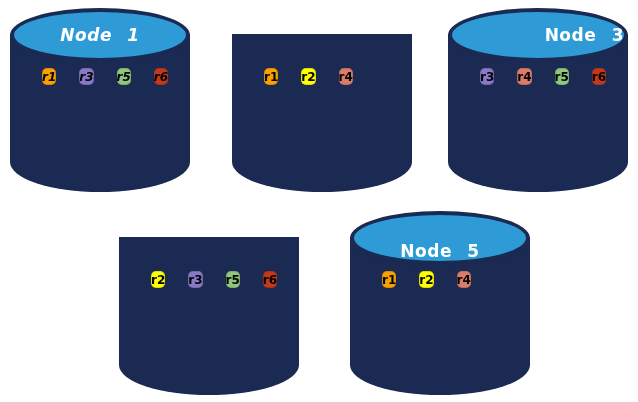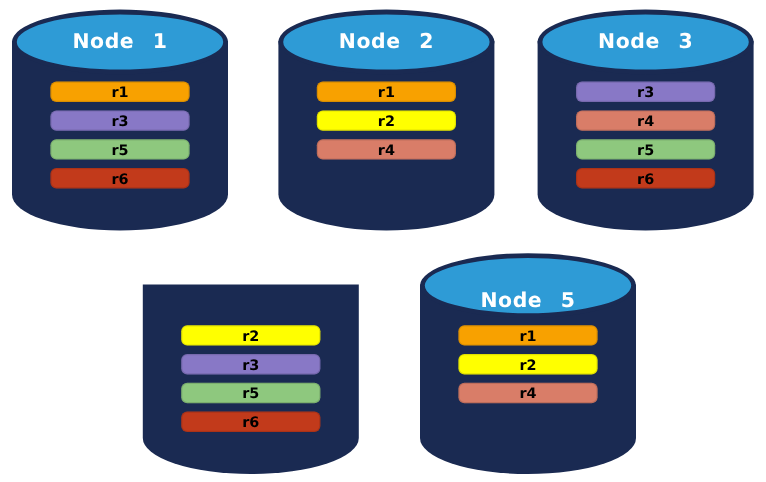--- a/index.html
+++ b/index.html
@@ -18,21 +18,21 @@
     height: 402px;
     background: #ffffff;
     overflow: hidden;
   }
   .cylinder {
     position: absolute;
     width: 180px;
     height: 184px;
   }
   
-  .pos-0 { left: 10px;  top: 8px; }
+  .pos-0 { left: 10px;  top: 8px; font-style: italic; }
   .pos-1 { left: 232px; top: 8px; }
   .pos-2 { left: 448px; top: 8px; }
   .pos-3 { left: 119px; top: 211px; }
   .pos-4 { left: 350px; top: 211px; }
 
   .cyl-body {
     position: absolute;
     left: 0;
     right: 0;
     top: 26px;
@@ -62,22 +62,22 @@
     word-spacing: 9px;
     white-space: nowrap;
   }
   .bars {
     position: absolute;
     top: 60px;
     left: 50%;
     transform: translateX(-50%);
     width: 116px;
     display: flex;
-    flex-direction: column;
-    gap: 7px;
+    flex-direction: row;
+    gap: 23px;
   }
   .bar {
     height: 17px;
     border-radius: 5px;
     display: flex;
     align-items: center;
     justify-content: center;
     color: #000000;
     font-weight: bold;
     font-size: 12px;
@@ -95,32 +95,29 @@
       </div>
       <div class="bars">
         <div class="bar" style="background: rgb(248, 161, 0);">r1</div>
         <div class="bar" style="background: rgb(136, 120, 198);">r3</div>
         <div class="bar" style="background: rgb(142, 200, 126);">r5</div>
         <div class="bar" style="background: rgb(194, 58, 27);">r6</div>
       </div>
     </div>
     <div class="cylinder pos-1">
       <div class="cyl-body" style="background: rgb(26, 42, 82);"></div>
-      <div class="cyl-top" style="background: rgb(46, 155, 214); border-color: rgb(26, 42, 82);">
-        <span class="node-label">Node 2</span>
-      </div>
       <div class="bars">
         <div class="bar" style="background: rgb(248, 161, 0);">r1</div>
         <div class="bar" style="background: rgb(255, 255, 0);">r2</div>
         <div class="bar" style="background: rgb(217, 125, 104);">r4</div>
       </div>
     </div>
     <div class="cylinder pos-2">
       <div class="cyl-body" style="background: rgb(26, 42, 82);"></div>
-      <div class="cyl-top" style="background: rgb(46, 155, 214); border-color: rgb(26, 42, 82);">
+      <div class="cyl-top" style="background: rgb(46, 155, 214); border-color: rgb(26, 42, 82); justify-content: flex-end;">
         <span class="node-label">Node 3</span>
       </div>
       <div class="bars">
         <div class="bar" style="background: rgb(136, 120, 198);">r3</div>
         <div class="bar" style="background: rgb(217, 125, 104);">r4</div>
         <div class="bar" style="background: rgb(142, 200, 126);">r5</div>
         <div class="bar" style="background: rgb(194, 58, 27);">r6</div>
       </div>
     </div>
     <div class="cylinder pos-3">

